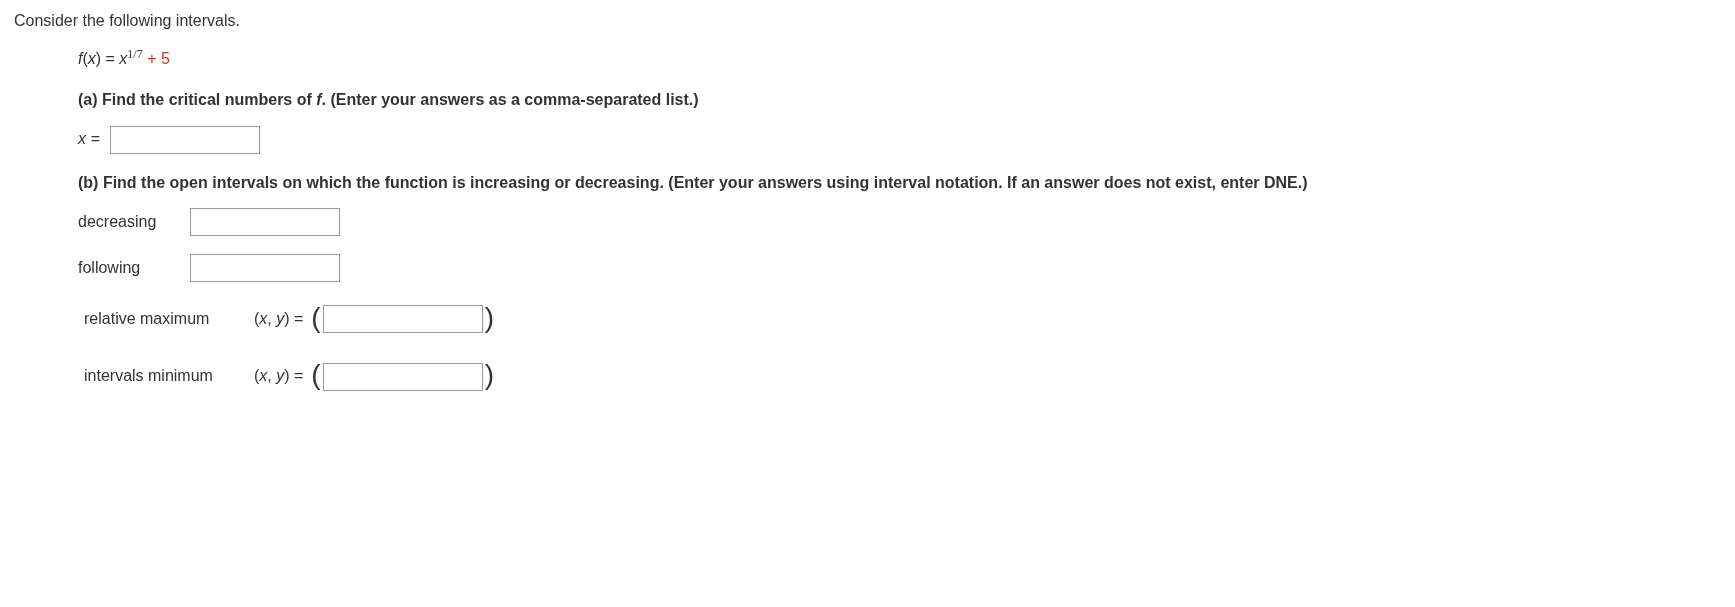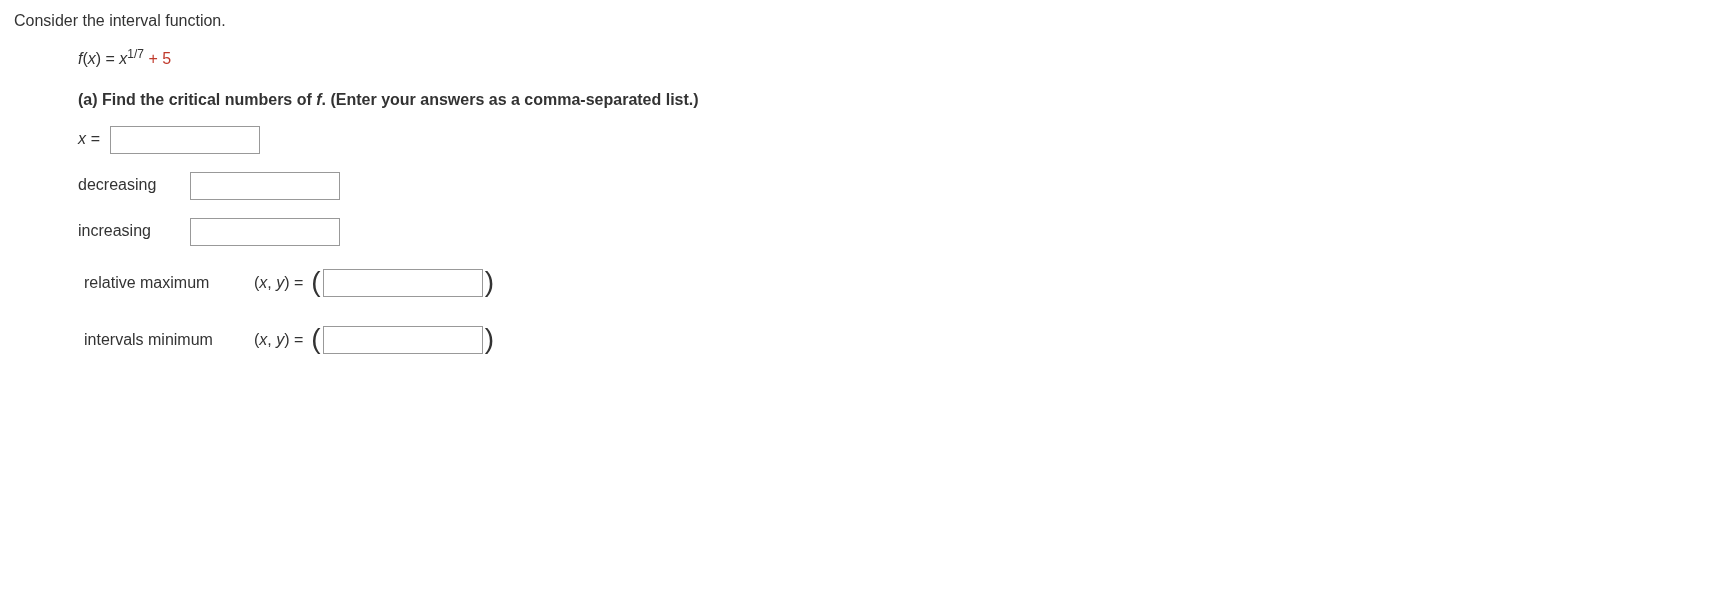--- a/index.html
+++ b/index.html
@@ -17,20 +17,21 @@
     margin-left: 64px;
     margin-bottom: 18px;
     font-family: Verdana, sans-serif;
   }
   .func .fx {
     font-style: italic;
   }
   .sup {
     font-size: 0.75em;
     vertical-align: super;
+    font-family: Liberation Serif, serif;
   }
   .plus5 {
     color: #c0392b;
   }
   .part {
     margin-left: 64px;
     margin-bottom: 18px;
   }
   .part-prompt {
     margin-bottom: 14px;
@@ -78,43 +79,44 @@
     display: inline-block;
     margin-left: 6px;
   }
   .xy-eq {
     margin-right: 6px;
   }
 </style>
 </head>
 <body>
 
-<div class="intro">Consider the interval function.</div>
+<div class="intro">Consider the following intervals.</div>
 
 <div class="func">
   <span class="fx"><span>f</span></span>(<span class="fx">x</span>)<span> = </span><span class="fx">x</span><span class="sup">1/7</span><span class="plus5"> + 5</span>
 </div>
 
 <div class="part">
   <div class="part-prompt">
     <span>(a) Find the critical numbers of </span><span style="font-style:italic">f</span><span>. (Enter your answers as a comma-separated list.)</span>
   </div>
   <div class="row">
     <span class="label">x =</span>
     <input type="text" class="inp-med" style="">
   </div>
 </div>
 
 <div class="part">
+  <div class="part-prompt">(b) Find the open intervals on which the function is increasing or decreasing. (Enter your answers using interval notation. If an answer does not exist, enter DNE.)</div>
   <div class="row">
     <span class="label-normal">decreasing</span>
     <input type="text" class="inp-med" style="">
   </div>
   <div class="row">
-    <span class="label-normal">increasing</span>
+    <span class="label-normal">following</span>
     <input type="text" class="inp-med" style="">
   </div>
 </div>
 
 <div class="part">
   <div class="row">
     <span class="rel-label">relative maximum</span>
     <span class="xy-eq">(<span class="xy">x</span><span>, </span><span class="xy">y</span>)<span> = </span></span>
     <span class="paren">(</span>
     <input type="text" class="inp-small" style="">

